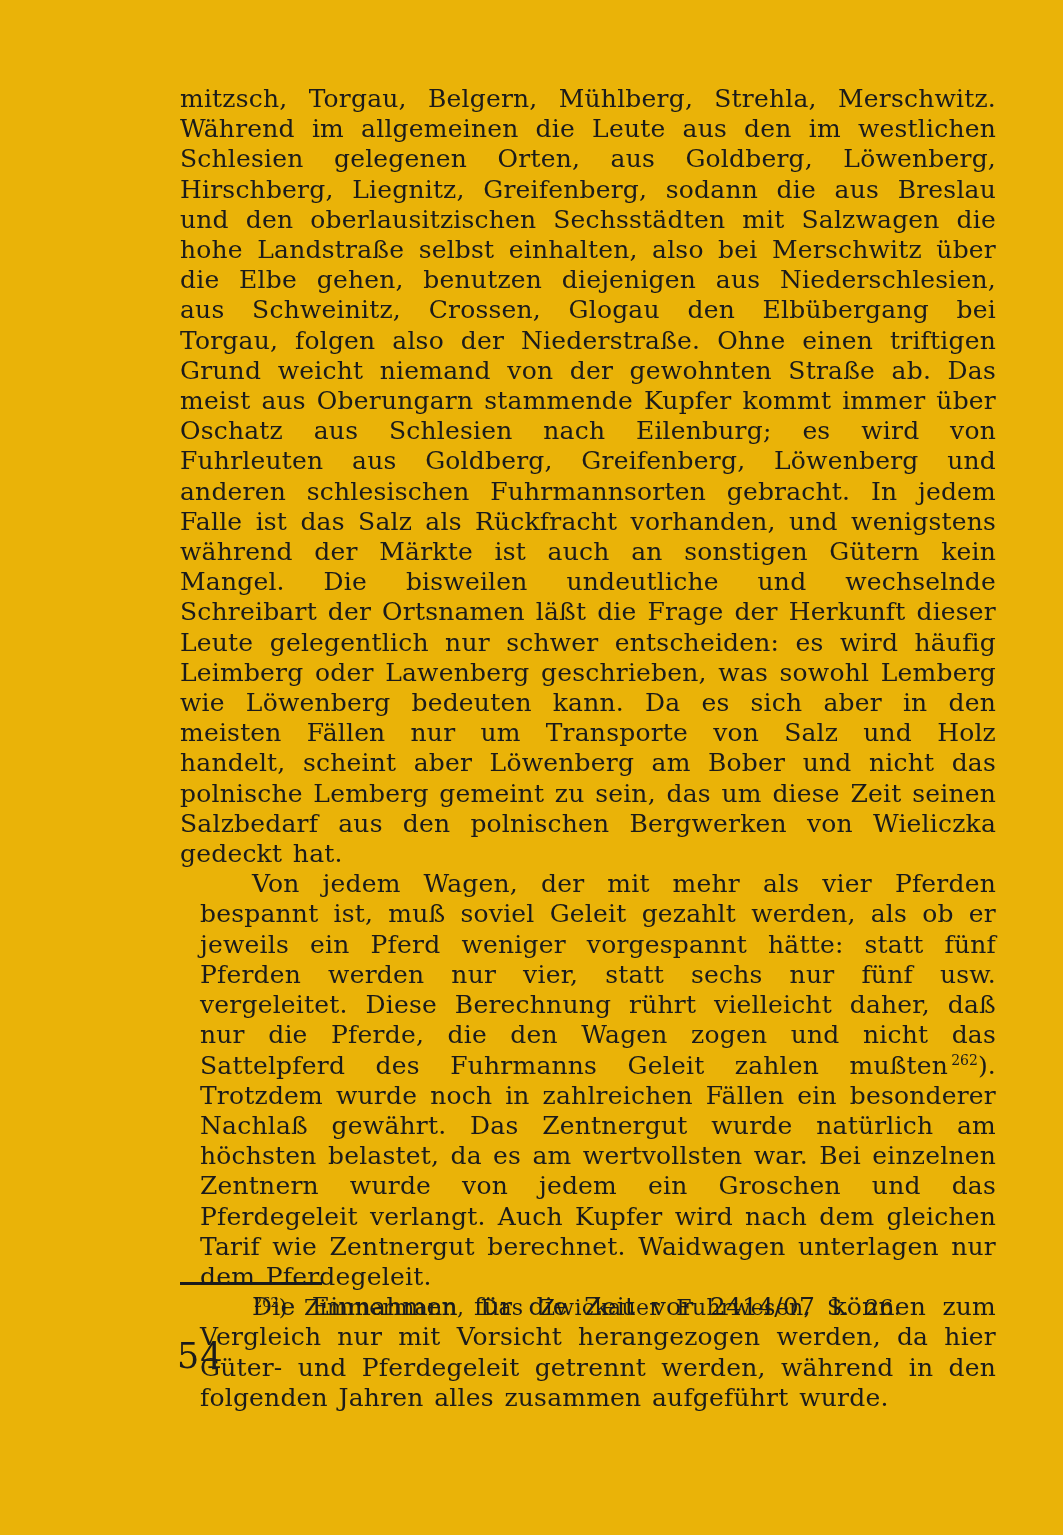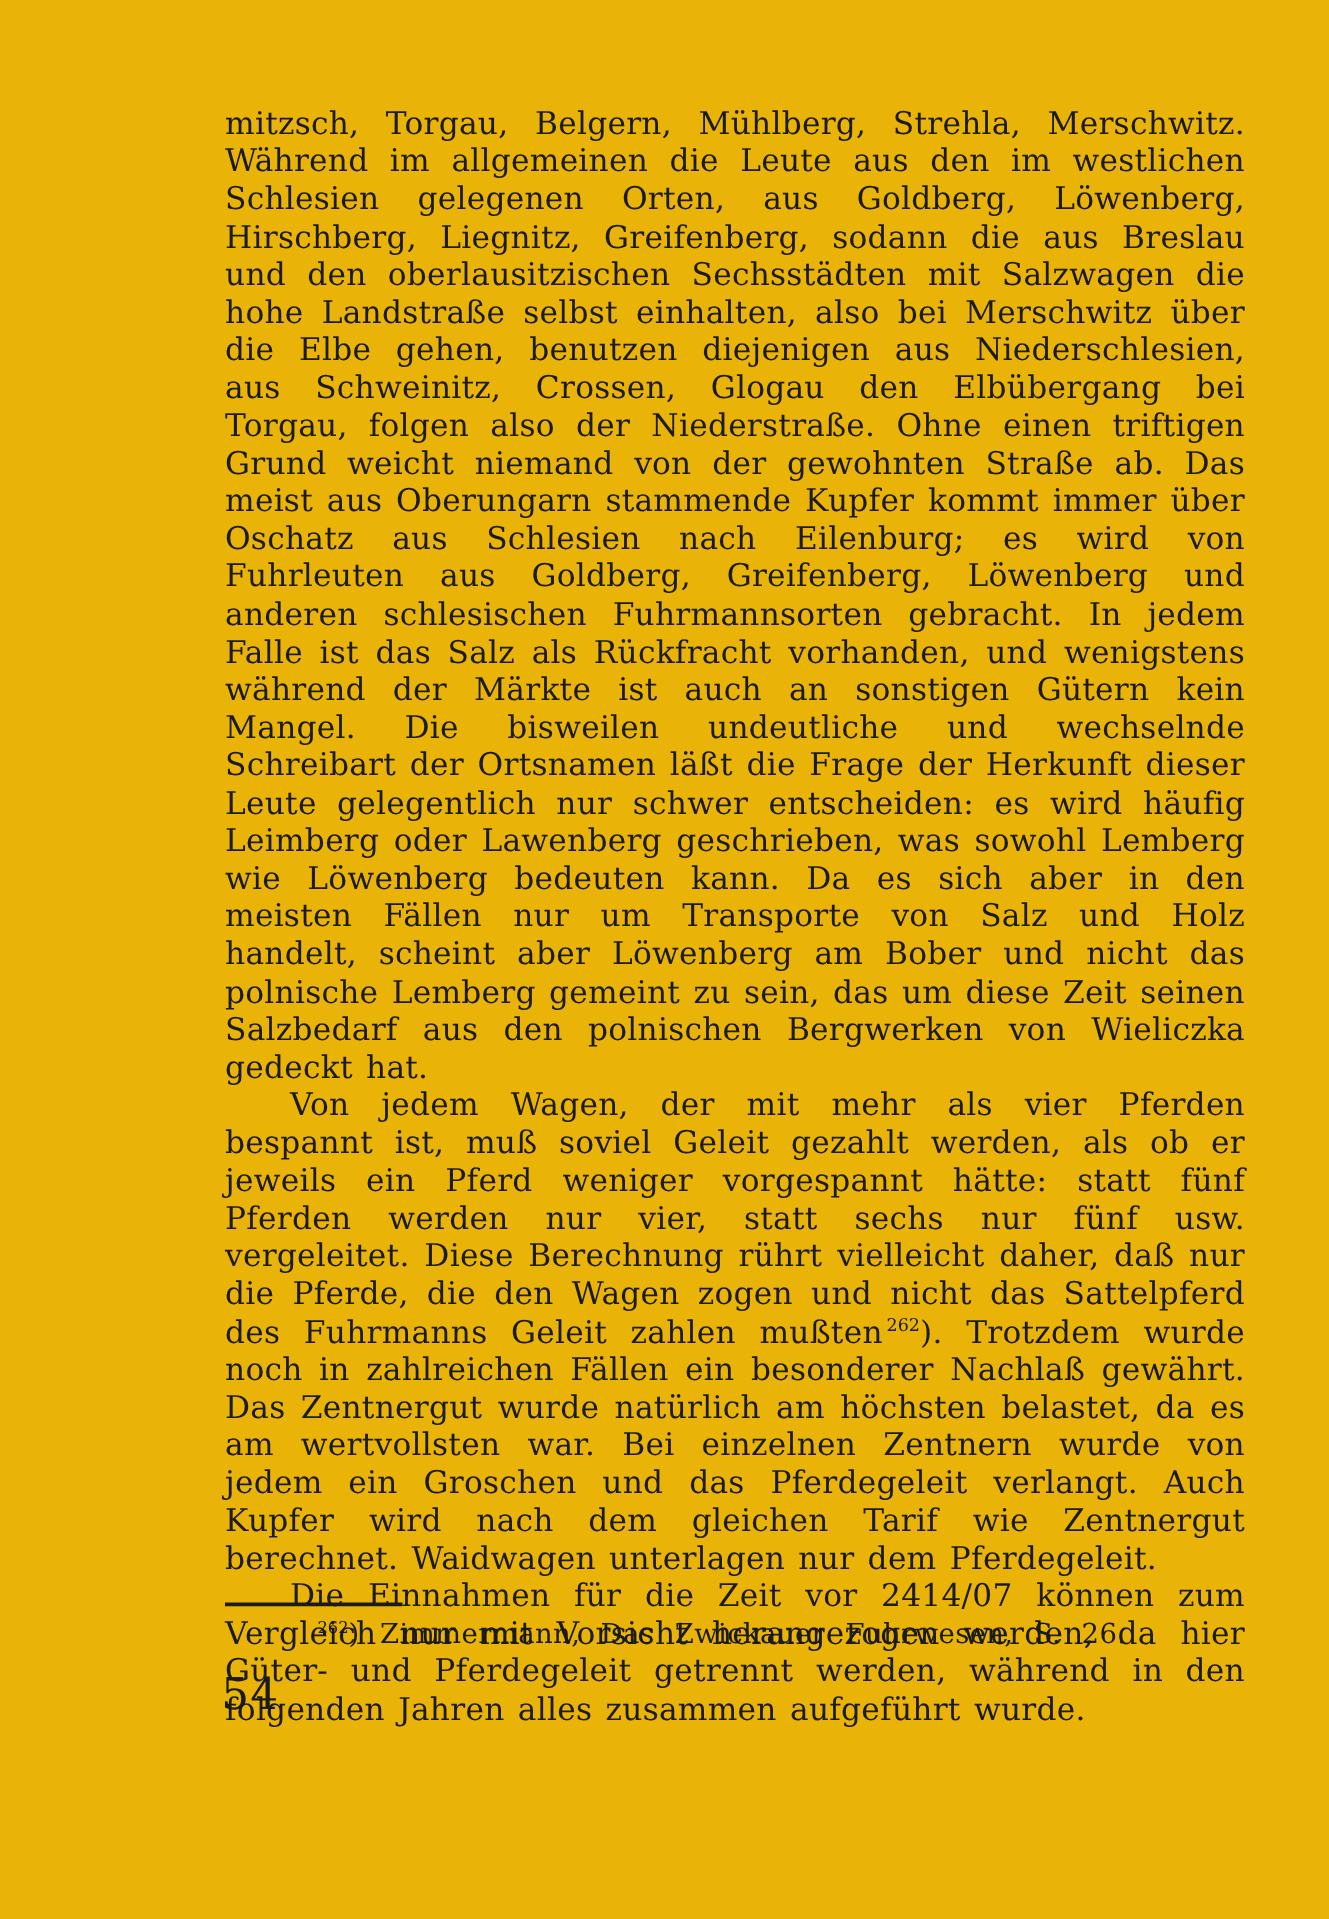--- a/index.html
+++ b/index.html
@@ -28,20 +28,21 @@
     word-spacing: 2.5px;
     -webkit-hyphens: auto;
     hyphens: auto;
   }
   .para {
     margin: 0;
     padding: 0;
   }
   .para.indent {
     text-indent: 52px;
+    margin-left: 20px;
   }
   sup.fn-ref {
     font-size: 14px;
     line-height: 0;
     vertical-align: 9px;
     letter-spacing: 0;
     margin-left: 3px;
   }
   .footnote-rule {
     position: absolute;

